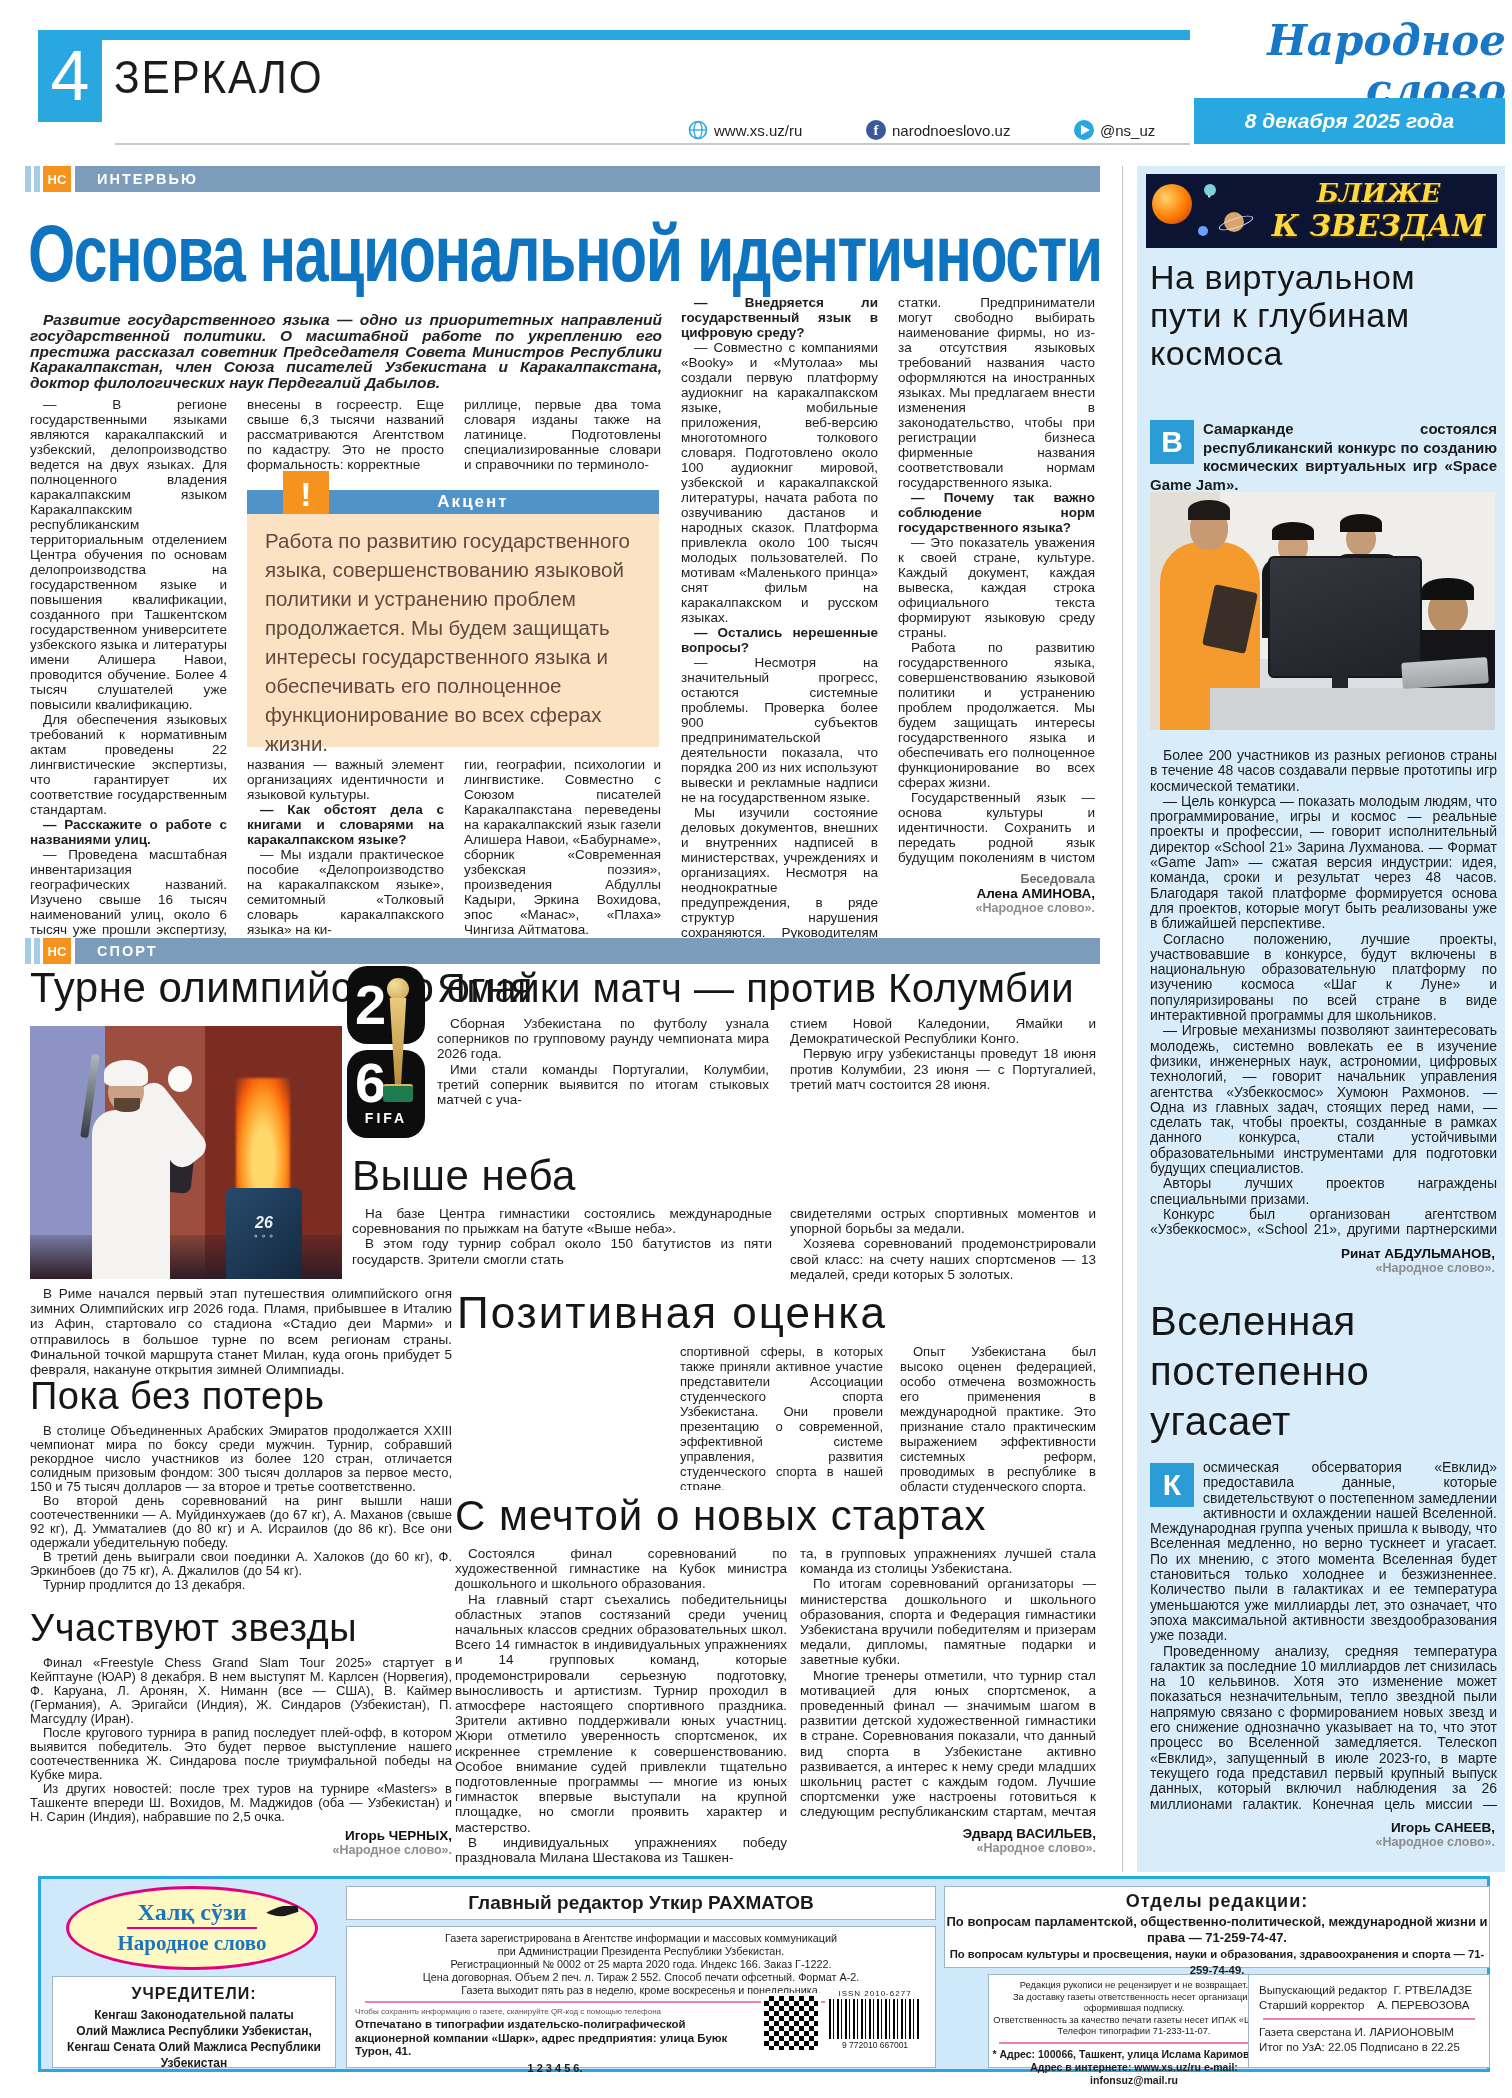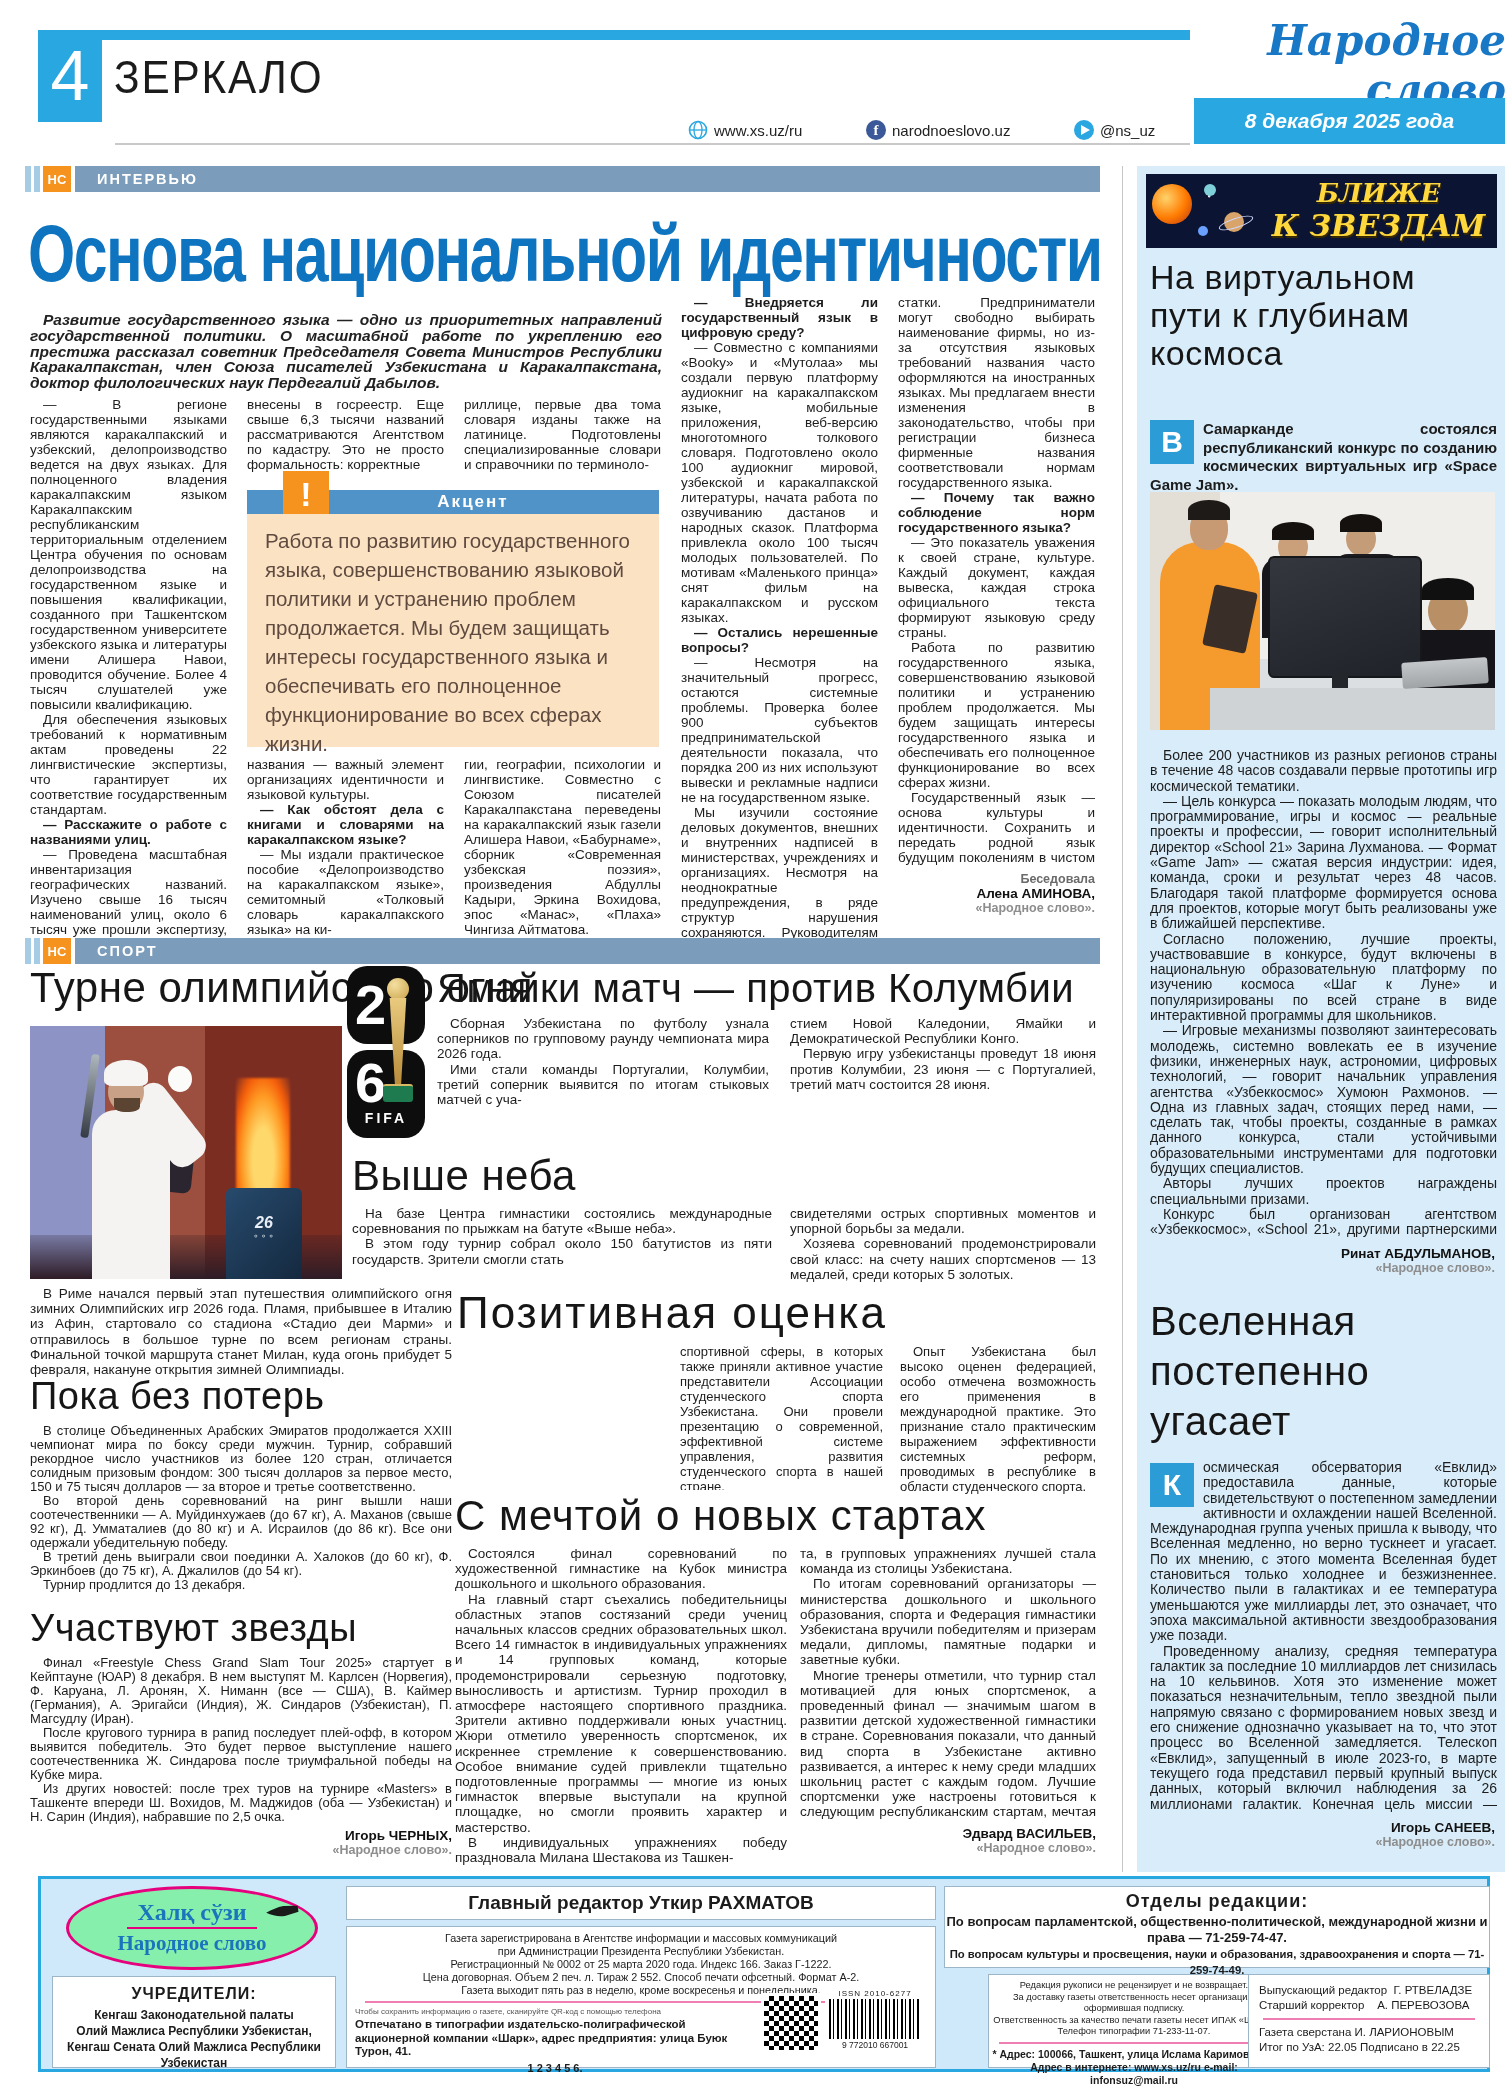--- a/index.html
+++ b/index.html
@@ -312,21 +312,21 @@
       <p class="par i">По итогам соревнований организаторы — министерства дошкольного и школьного образования, спорта и Федерация гимнастики Узбекистана вручили победителям и призерам медали, дипломы, памятные подарки и заветные кубки.</p>
       <p class="par i">Многие тренеры отметили, что турнир стал мотивацией для юных спортсменок, а проведенный финал — значимым шагом в развитии детской художественной гимнастики в стране. Соревнования показали, что данный вид спорта в Узбекистане активно развивается, а интерес к нему среди младших школьниц растет с каждым годом. Лучшие спортсменки уже настроены готовиться к следующим республиканским стартам, мечтая о новых победах и выступлениях на международной арене.</p>
     </div>
   <div class="ab byline" style="left:800px;top:1826px;width:296px;">
     <div class="by-name">Эдвард ВАСИЛЬЕВ,</div>
     <div class="by-org">«Народное слово».</div>
   </div>
 
   <div class="ab" style="left:38px;top:1876px;width:1452px;height:196px;background:#cfe9fa;border:3px solid #29a7e1;box-sizing:border-box;"></div>
 
-  <div class="ab" style="left:66px;top:1886px;width:252px;height:84px;background:#86efac;border:3px solid #e6007e;border-radius:50%;text-align:center;box-sizing:border-box;padding-top:10px;">
+  <div class="ab" style="left:66px;top:1886px;width:252px;height:84px;background:#fef9c3;border:3px solid #e6007e;border-radius:50%;text-align:center;box-sizing:border-box;padding-top:10px;">
     <div style="font-family:'Liberation Serif',serif;font-weight:700;font-size:24px;color:#1a75bc;line-height:26px;">Халқ сўзи</div>
     <div style="width:130px;height:2px;background:#e6007e;margin:2px auto;"></div>
     <div style="font-family:'Liberation Serif',serif;font-weight:700;font-size:21px;color:#1a75bc;line-height:24px;">Народное слово</div>
     <svg width="34" height="34" viewBox="0 0 24 24" style="position:absolute;right:14px;top:4px;transform:rotate(36deg);">
         <path d="M3 21c5-1 9-3 12-6l6-8-3-3-8 6c-3 3-5 7-7 11z" fill="#1a1a1a"></path>
       </svg>
   </div>
 
   <div class="ab wbox fs-c" style="left:52px;top:1976px;width:284px;height:92px;padding-top:8px;">
     <div style="font-size:16px;font-weight:700;letter-spacing:1px;">УЧРЕДИТЕЛИ:</div>

